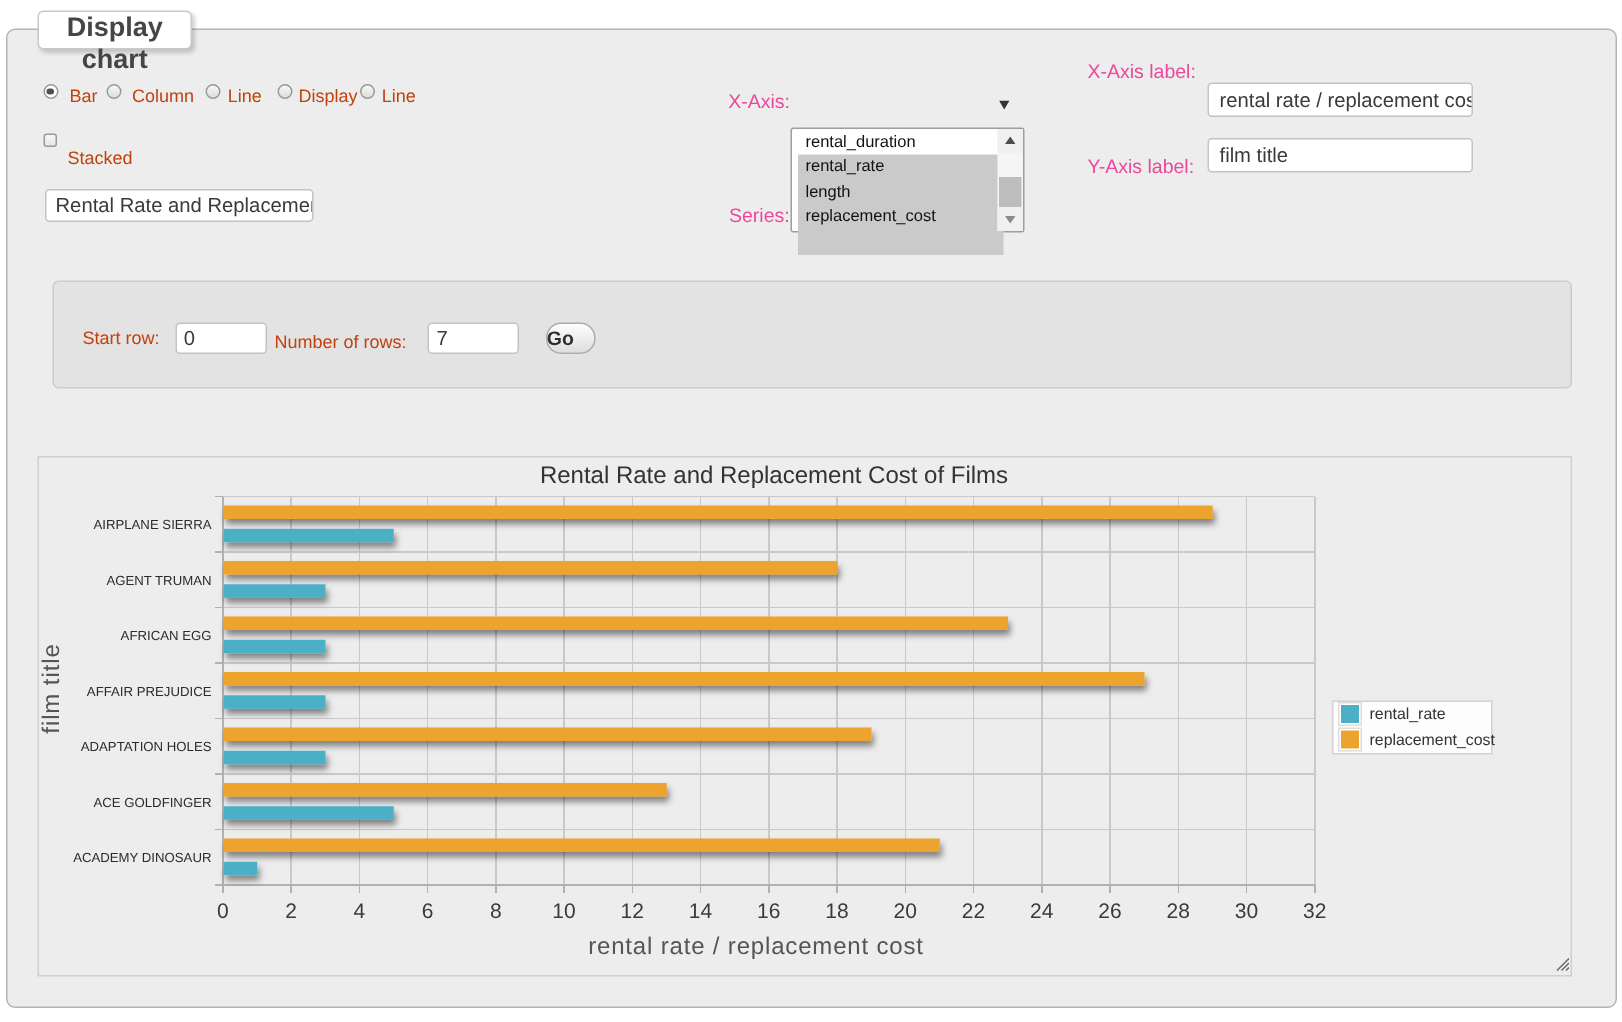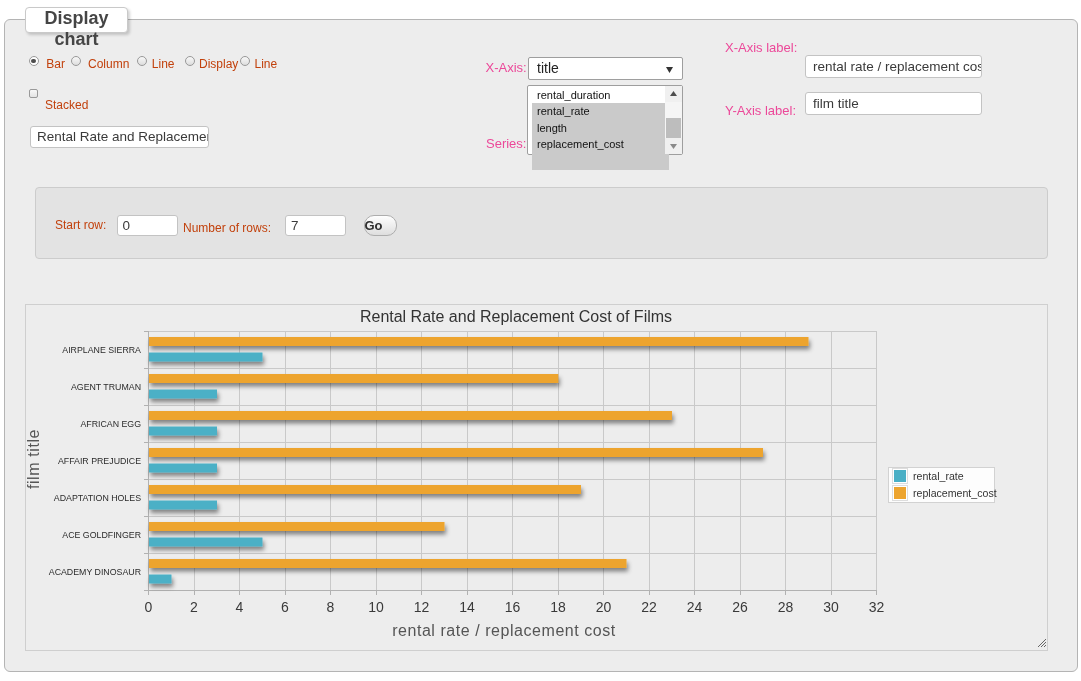--- a/index.html
+++ b/index.html
@@ -37,21 +37,20 @@
   <div class="abs lb" style="left:199px;top:57px;">Display</div>
   <div class="abs radio" style="left:240px;top:56px;"></div>
   <div class="abs lb" style="left:254.5px;top:57px;">Line</div>
 
   <div class="abs cb" style="left:28.5px;top:89px;"></div>
   <div class="abs lb" style="left:45px;top:86px;margin-top:12px;">Stacked</div>
 
   <div class="abs inp" style="left:30px;top:126px;width:171px;height:20px;line-height:20px;padding-left:6px;">Rental Rate and Replacement Cost of Films</div>
 
   <div class="abs lb2" style="left:485.5px;top:61px;">X-Axis:</div>
-  <div class="abs sel" style="left:528px;top:57px;width:145px;height:21px;line-height:21px;padding-left:8px;font-size:14px;">title</div>
   <svg class="abs" style="left:665.5px;top:66.5px;" width="7" height="6">
       <path d="M0 0 L7 0 L3.5 6 Z" fill="#333"></path>
     </svg>
 
   <div class="abs lb2" style="left:486px;top:136.5px;">Series:</div>
   <div class="abs sel" style="left:527px;top:85px;width:153.5px;height:68px;">
     <div class="opt" style="top:0.5px;">rental_duration</div>
     <div class="opt selected" style="top:17px;">rental_rate</div>
     <div class="opt" style="top:33.5px;">length</div>
     <div class="opt selected" style="top:50px;">replacement_cost</div>

